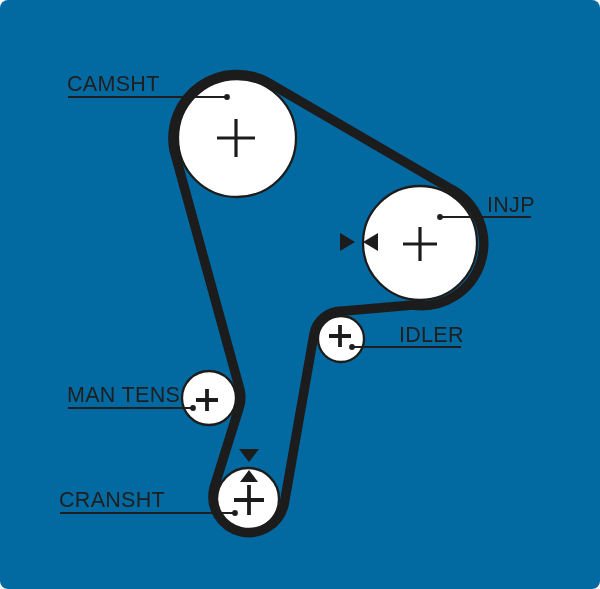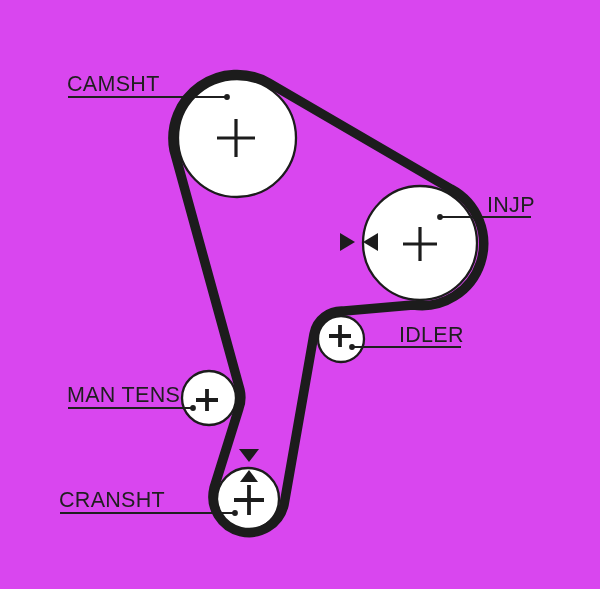--- a/index.html
+++ b/index.html
@@ -5,22 +5,23 @@
   html, body {
     margin: 0;
     padding: 0;
     background: #ffffff;
     font-family: "Liberation Sans", sans-serif;
   }
   .canvas {
     position: relative;
     width: 600px;
     height: 589px;
-    background: #d946ef;
+    background: #0369a1;
     overflow: hidden;
+    border-radius: 8px;
   }
   svg { display: block; }
   .pulley-circle {
     fill: #ffffff;
     stroke: #1c1c1c;
     stroke-width: 2.3;
   }
   .belt {
     fill: none;
     stroke: #1c1c1c;

